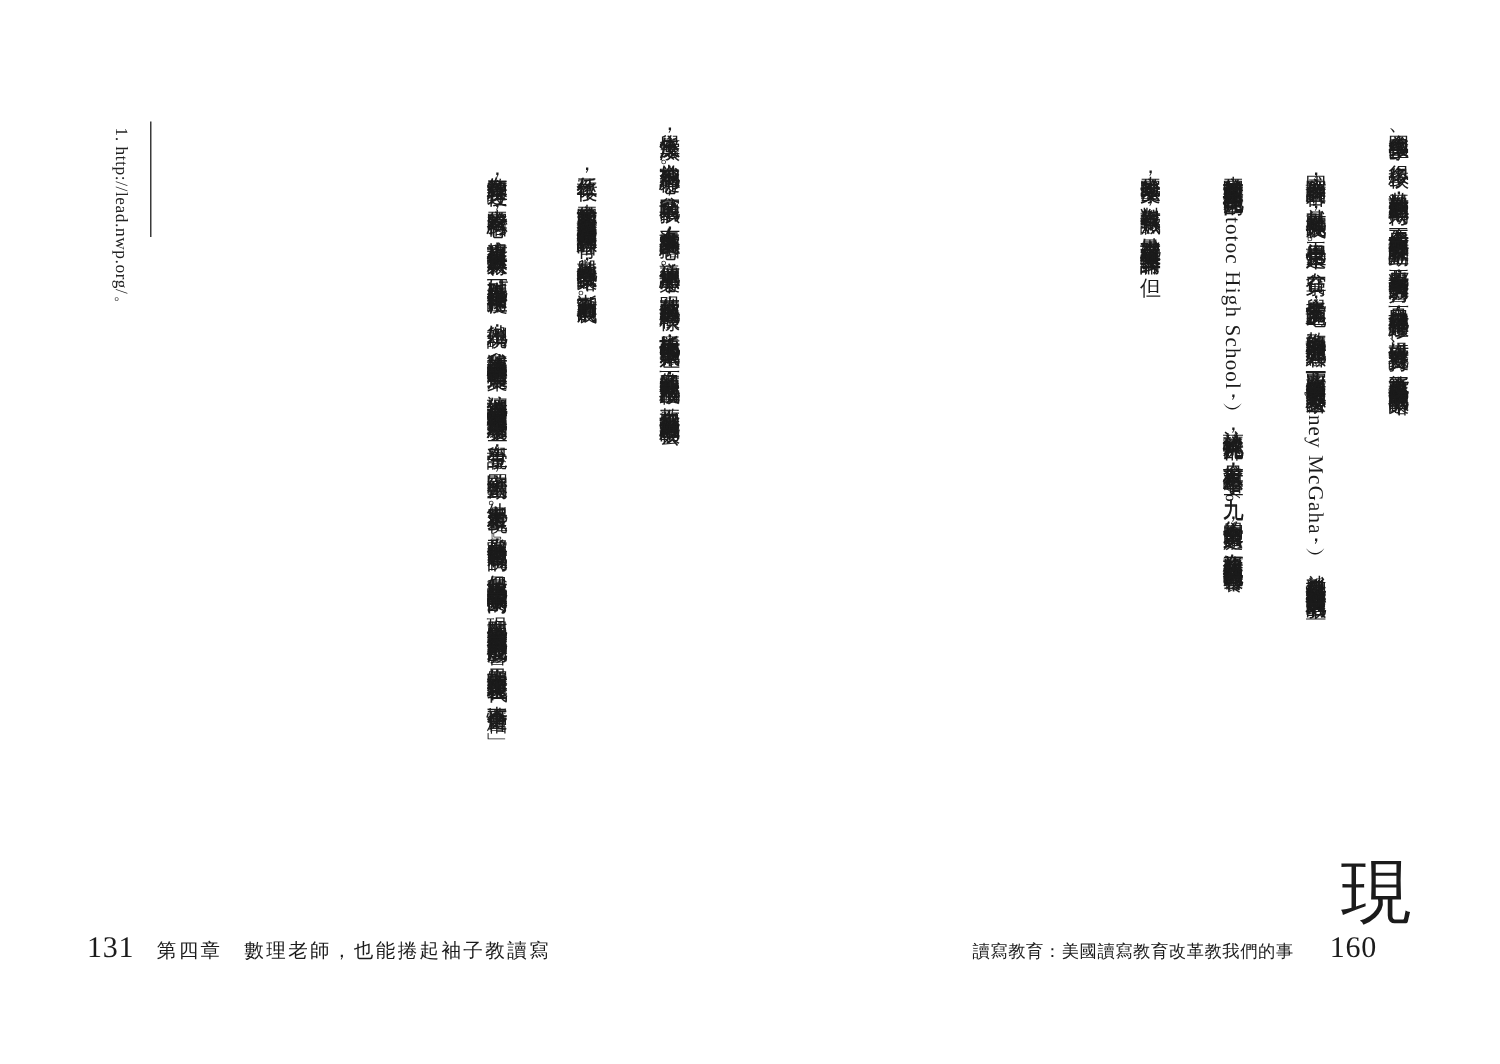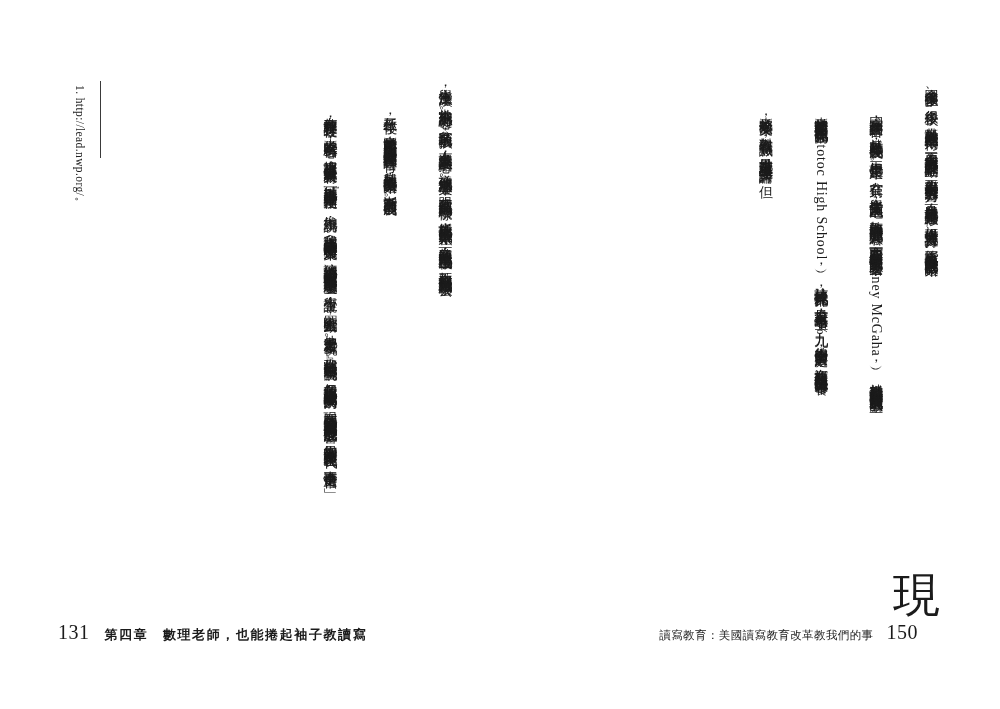--- a/index.html
+++ b/index.html
@@ -44,40 +44,40 @@
   .footnote{
     position:absolute;left:71px;top:85px;height:230px;
     writing-mode:vertical-rl;text-orientation:mixed;
     font-size:11.5px;letter-spacing:0.4px;line-height:17px;
     color:#222;
   }
 
   
   .footer{position:absolute;top:621px;display:flex;align-items:baseline;white-space:nowrap;}
   .footer-left{left:58px;gap:15px;}
-  .footer-right{right:82px;gap:13px;}
+  .footer-right{right:82px;gap:24px;}
   .pagenum{font-size:20px;letter-spacing:0.5px;}
-  .chapter-title{font-size:13px;letter-spacing:1.6px;font-weight:bold;}
+  .chapter-title{font-size:13px;letter-spacing:1.6px;}
   .book-title{font-size:11.5px;letter-spacing:0.4px;}
 </style>
 </head>
 <body>
 
 <div class="spread">
 
   <section>
     <div class="vtext main-right">
       <p class="para first"><span class="dropcap">現</span><span>今美國很多學區、很多學校，基於對教學的高標準與期待，不但要求所有的教學計畫及課堂活動，都要對學生有持久的影響力，而且也希望教師持續進修，提供有研究證據支持、能真正有效提升學生學業表現的教學策略。</span></p>
       <p class="para">國家寫作計畫的宗旨，就是鼓勵教師先成長，再把學生帶起來。在貧窮、學生背景多元的地區，教師培力與增能的影響尤其顯著。密西西比州高中的年輕英文教師悉尼・麥家哈（Sydney McGaha），就親身體會到教師培育如何改變貧窮地區的教室。</p>
       <p class="para">麥家哈任教於密西西比州龐托托克高中（Pontotoc High School），該校位於龐托托克郡，全校只有六百二十名學生，九九%的學生來自貧窮家庭，有資格領取州政府提供的免費營養午餐。</p>
       <p class="para">麥家哈熱愛文學，對教學很有熱誠，她盡量在課堂上引導學生參與討論，但</p>
     </div>
     <footer class="footer footer-right">
       <span class="book-title">讀寫教育：美國讀寫教育改革教我們的事</span>
-      <span class="pagenum">150</span>
+      <span class="pagenum">160</span>
     </footer>
   </section>
 
   <section>
     <div class="vtext main-left">
       <p class="para no-indent">學生反應冷淡，常令她感到力不從心。貧窮地區的孩子，有太多課堂外的事要擔心，導致他們無法專心學業。跟其他貧窮地區的學校一樣，龐托托克的學生學業成就很差，而教師通常把此地當做跳板，教一兩年書就轉到大城市的學校去。</p>
       <p class="para">任教三年後，麥家哈參加了密西西比寫作計畫的大學預備寫作課程教師培育，與其他教師交換教學策略，漸漸看到自己的成長。</p>
       <p class="para"><span>在教師培育課程之後，麥家哈變得有信心，培育課程提供很多教案與教材，她可以直接帶進高中課堂裡使用</span><sup class="fn-ref">1</sup><span>。她舉例說：「我讓學生讀經典的〈羅密歐與茱麗葉〉，讓他們討論青少年的思考模式如何導致這場悲劇發生。有學生說：『羅密歐太衝動，他一定是看太多電視了。』當然那個時代是沒有電視的，但是我藉此讓學生討論電視與文學的不同，現在熱門的真人實境秀對我們的思考可能造成的影響，如果羅密歐與茱麗葉生在現代，事情會不會更糟？」</span></p>
     </div>
 

